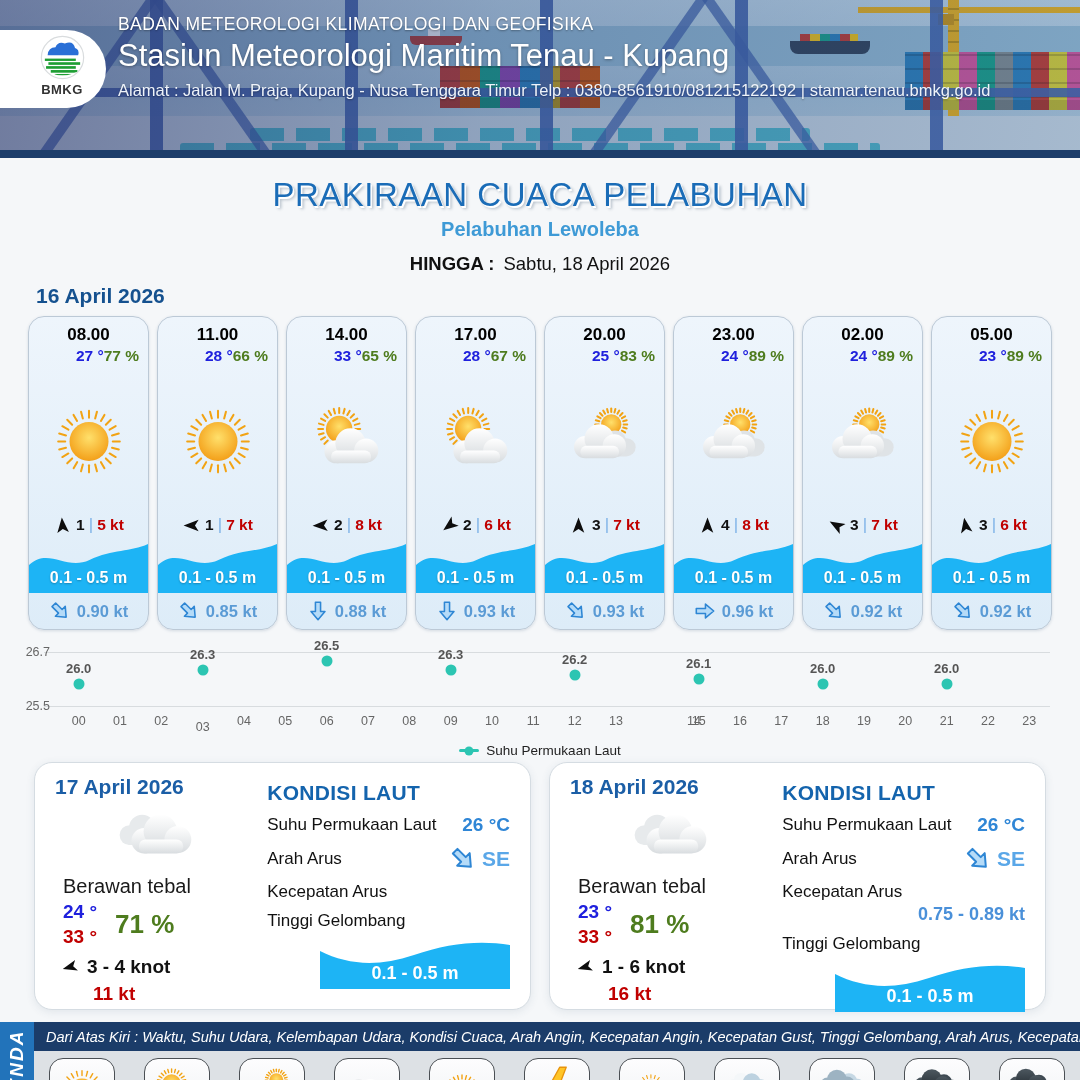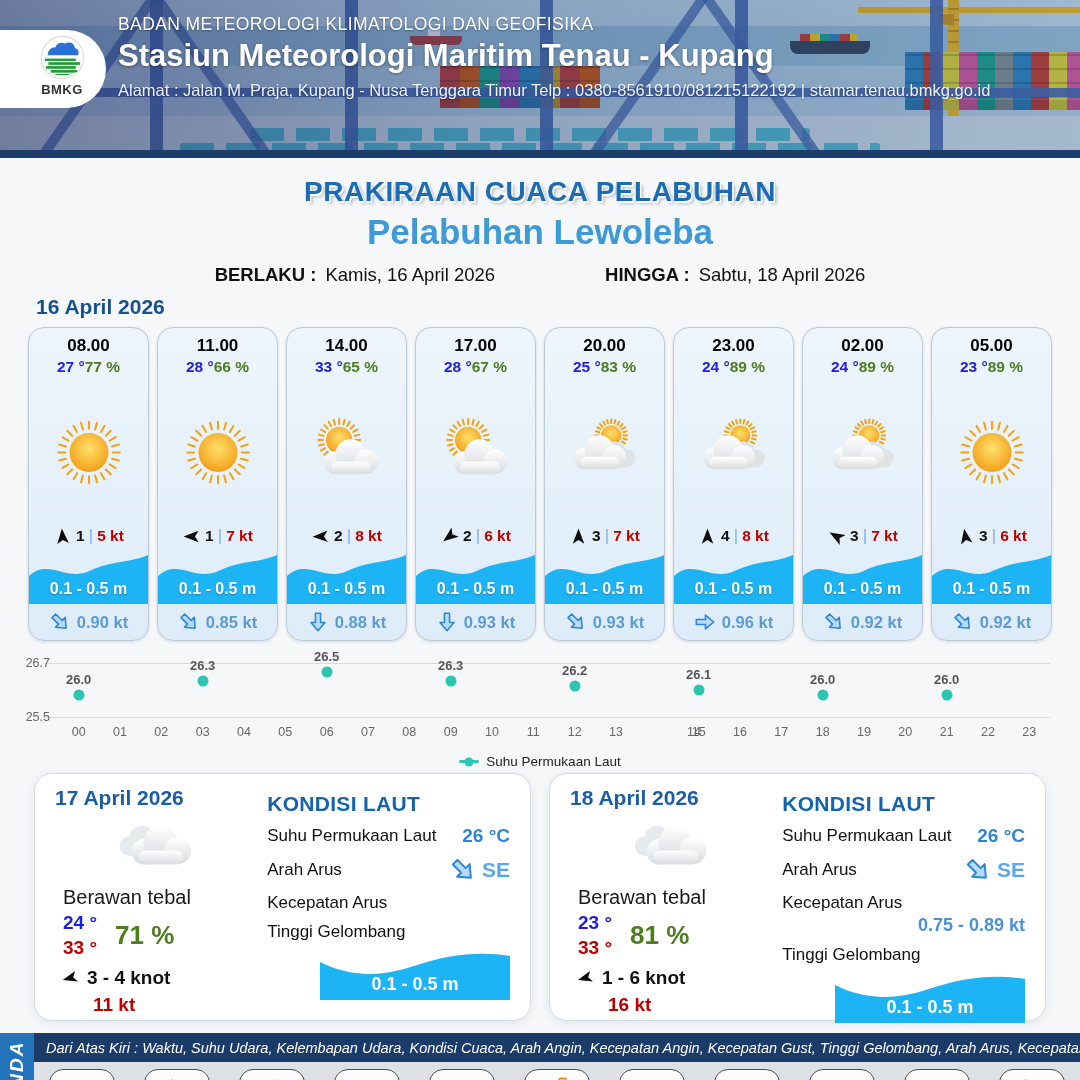--- a/index.html
+++ b/index.html
@@ -27,46 +27,46 @@
   .ship-hull2{position:absolute;left:790px;top:41px;width:80px;height:13px;background:#2f4154;border-radius:0 0 8px 8px}
   .ship-cargo2{position:absolute;left:800px;top:34px;width:58px;height:7px;
                background:repeating-linear-gradient(90deg,#c0392b 0 10px,#f1c40f 10px 20px,#16a085 20px 30px,#2980b9 30px 40px)}
   .mul{position:absolute;top:0;width:13px;height:158px;background:#3f63a8;opacity:.9}
   .mulh{position:absolute;left:0;top:88px;width:100%;height:9px;background:#3f63a8;opacity:.9}
   .diag{position:absolute;top:-24px;width:10px;height:210px;background:#3f63a8;opacity:.75}
   .hdr-tint{position:absolute;inset:0;background:linear-gradient(100deg,rgba(32,38,96,.52),rgba(36,60,120,.34) 45%,rgba(52,82,140,.22))}
   .hdr-strip{position:absolute;left:0;bottom:0;width:100%;height:8px;background:#1d3e6b}
   .hdr-text{position:absolute;left:118px;top:14px;color:#fff;z-index:5}
   .hdr-agency{font-size:17.5px;font-weight:normal;letter-spacing:.4px;text-shadow:0 1px 2px rgba(0,0,0,.35)}
-  .hdr-station{font-size:31px;font-weight:bold;margin-top:3px;text-shadow:0 1px 3px rgba(0,0,0,.35)}
+  .hdr-station{font-size:31px;font-weight:normal;margin-top:3px;text-shadow:0 1px 3px rgba(0,0,0,.35)}
   .hdr-address{font-size:16.5px;margin-top:7px;color:#eef3fa;text-shadow:0 1px 2px rgba(0,0,0,.35)}
   .logo-pill{position:absolute;left:-46px;top:30px;width:152px;height:78px;background:#fff;border-radius:40px;z-index:6}
   .bmkg-wrap{position:absolute;right:16px;top:4px;width:56px;text-align:center}
   .bmkg-wrap svg{width:47px;height:47px}
   .bmkg-text{font-size:13px;font-weight:bold;color:#333;margin-top:-3px;letter-spacing:.5px}
 
   
   .title-sec{text-align:center;padding-top:18px}
-  .title-main{font-size:28px;font-weight:bold;color:#1a6cb7;letter-spacing:.5px;
+  .title-main{font-size:33px;font-weight:normal;color:#1a6cb7;letter-spacing:.5px;
               text-shadow:1.5px 1.5px 0 #fff,3px 3px 3px rgba(30,60,90,.30)}
-  .title-port{font-size:35px;font-weight:bold;color:#3e9ad6;margin-top:4px}
+  .title-port{font-size:20px;font-weight:bold;color:#3e9ad6;margin-top:4px}
   .valid-row{display:flex;justify-content:center;gap:110px;margin-top:12px;font-size:18.5px;color:#111}
   .valid-label{font-weight:bold}
   .valid-value{margin-left:9px}
 
   .day1-label{margin:9px 0 8px 36px;font-size:21px;font-weight:bold;color:#15518f}
 
   
   .cards-row{display:flex;gap:8px;padding:0 28px;justify-content:center}
   .card{width:122px;height:314px;border-radius:16px;border:1px solid #bcc9d6;
         background:linear-gradient(180deg,#eef5fc,#ddecf8);
         box-shadow:0 1px 3px rgba(60,90,120,.18);
         display:flex;flex-direction:column;align-items:center;overflow:hidden;box-sizing:border-box}
   .c-time{font-size:17px;font-weight:bold;margin-top:8px;color:#000}
-  .c-met{width:100%;display:flex;justify-content:center;box-sizing:border-box;padding:2px 9px 0;font-size:15.5px;font-weight:bold}
+  .c-met{width:100%;display:flex;justify-content:flex-end;box-sizing:border-box;padding:2px 9px 0;font-size:15.5px;font-weight:bold}
   .c-temp{color:#1f20dd}
   .c-hum{color:#4e7c1e}
   .c-icon{flex:1;display:flex;align-items:center;justify-content:center}
   .c-icon svg{width:78px;height:78px}
   .c-wind{display:flex;align-items:center;gap:4px;font-size:15.5px;font-weight:bold;margin-bottom:4px;color:#111}
   .c-sep{color:#7fb3e8;font-weight:normal;font-size:17px}
   .c-spd{color:#c00000}
   .c-wave{position:relative;width:100%;height:54px;flex:none}
   .wavesvg{position:absolute;inset:0;width:100%;height:100%}
   .c-waveval{position:absolute;bottom:6px;width:100%;text-align:center;color:#fff;font-size:16px;font-weight:bold;text-shadow:0 1px 2px rgba(0,0,0,.25)}
@@ -177,23 +177,20 @@
     <div class="hdr-agency">BADAN METEOROLOGI KLIMATOLOGI DAN GEOFISIKA</div>
     <div class="hdr-station">Stasiun Meteorologi Maritim Tenau - Kupang</div>
     <div class="hdr-address">Alamat : Jalan M. Praja, Kupang - Nusa Tenggara Timur Telp : 0380-8561910/081215122192  | stamar.tenau.bmkg.go.id</div>
   </div>
 </div>
 
 <div class="title-sec">
   <div class="title-main">PRAKIRAAN CUACA PELABUHAN</div>
   <div class="title-port">Pelabuhan Lewoleba</div>
   <div class="valid-row">
-    <div>
-      <span class="valid-label">BERLAKU :</span><span class="valid-value">Kamis, 16 April 2026</span>
-    </div>
     <div>
       <span class="valid-label">HINGGA :</span><span class="valid-value">Sabtu, 18 April 2026</span>
     </div>
   </div>
 </div>
 
 <div class="day1-label">16 April 2026</div>
 
 <div class="cards-row" id="cards-row">
     <div class="card">
@@ -807,21 +804,21 @@
   </div>
 
 <div class="chart-sec" id="chart-plot">
     <div class="gridline" style="left:44px;top:12px;width:1006px"></div>
     <div class="gridline" style="left:44px;top:66px;width:1006px"></div>
     <div class="ylab" style="left:50px;top:12px">26.7</div>
     <div class="ylab" style="left:50px;top:66px">25.5</div>
     <div class="xlab" style="left:78.7px;top:74px">00</div>
     <div class="xlab" style="left:120.0px;top:74px">01</div>
     <div class="xlab" style="left:161.3px;top:74px">02</div>
-    <div class="xlab" style="left:202.7px;top:74px">03</div>
+    <div class="xlab" style="left:202.7px;top:80px">03</div>
     <div class="xlab" style="left:244.0px;top:74px">04</div>
     <div class="xlab" style="left:285.3px;top:74px">05</div>
     <div class="xlab" style="left:326.7px;top:74px">06</div>
     <div class="xlab" style="left:368.0px;top:74px">07</div>
     <div class="xlab" style="left:409.3px;top:74px">08</div>
     <div class="xlab" style="left:450.7px;top:74px">09</div>
     <div class="xlab" style="left:492.0px;top:74px">10</div>
     <div class="xlab" style="left:533.3px;top:74px">11</div>
     <div class="xlab" style="left:574.7px;top:74px">12</div>
     <div class="xlab" style="left:616.0px;top:74px">13</div>

